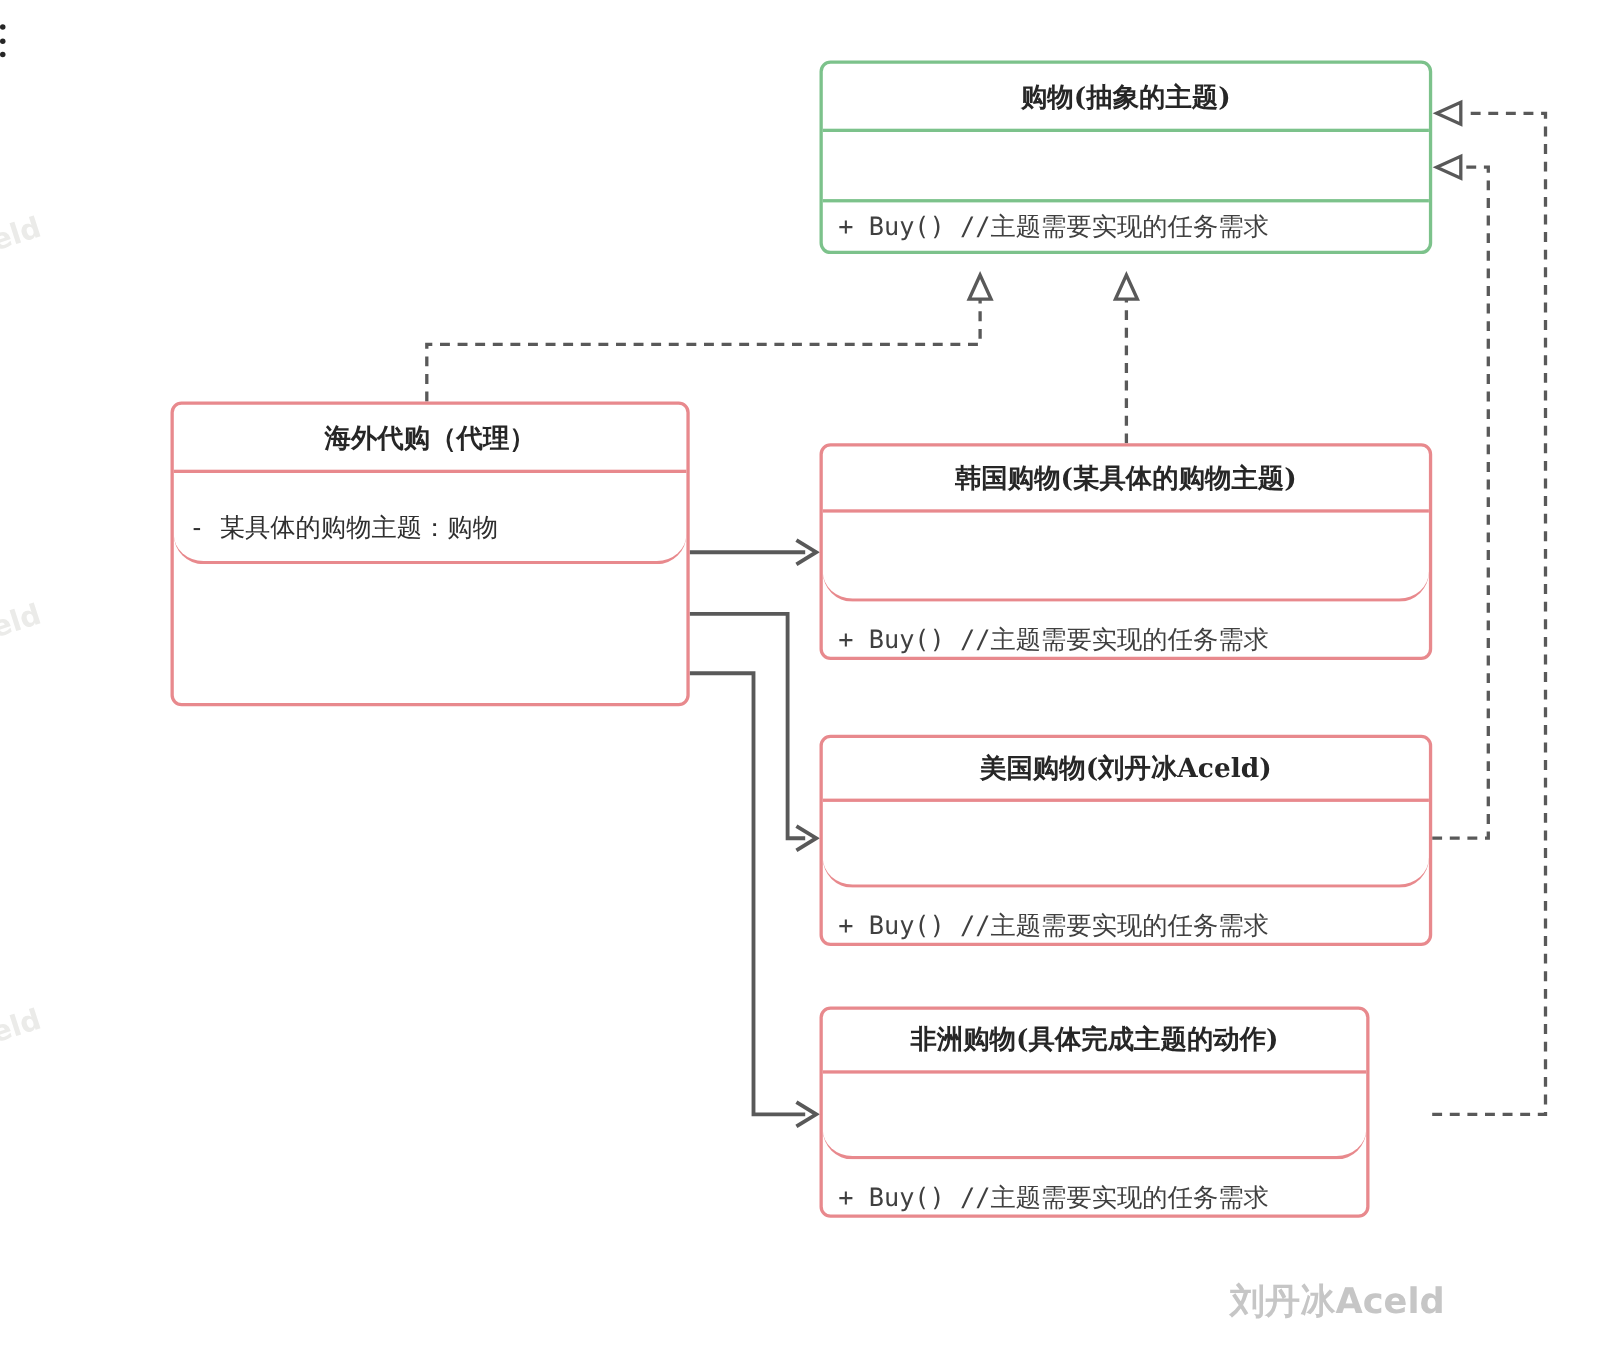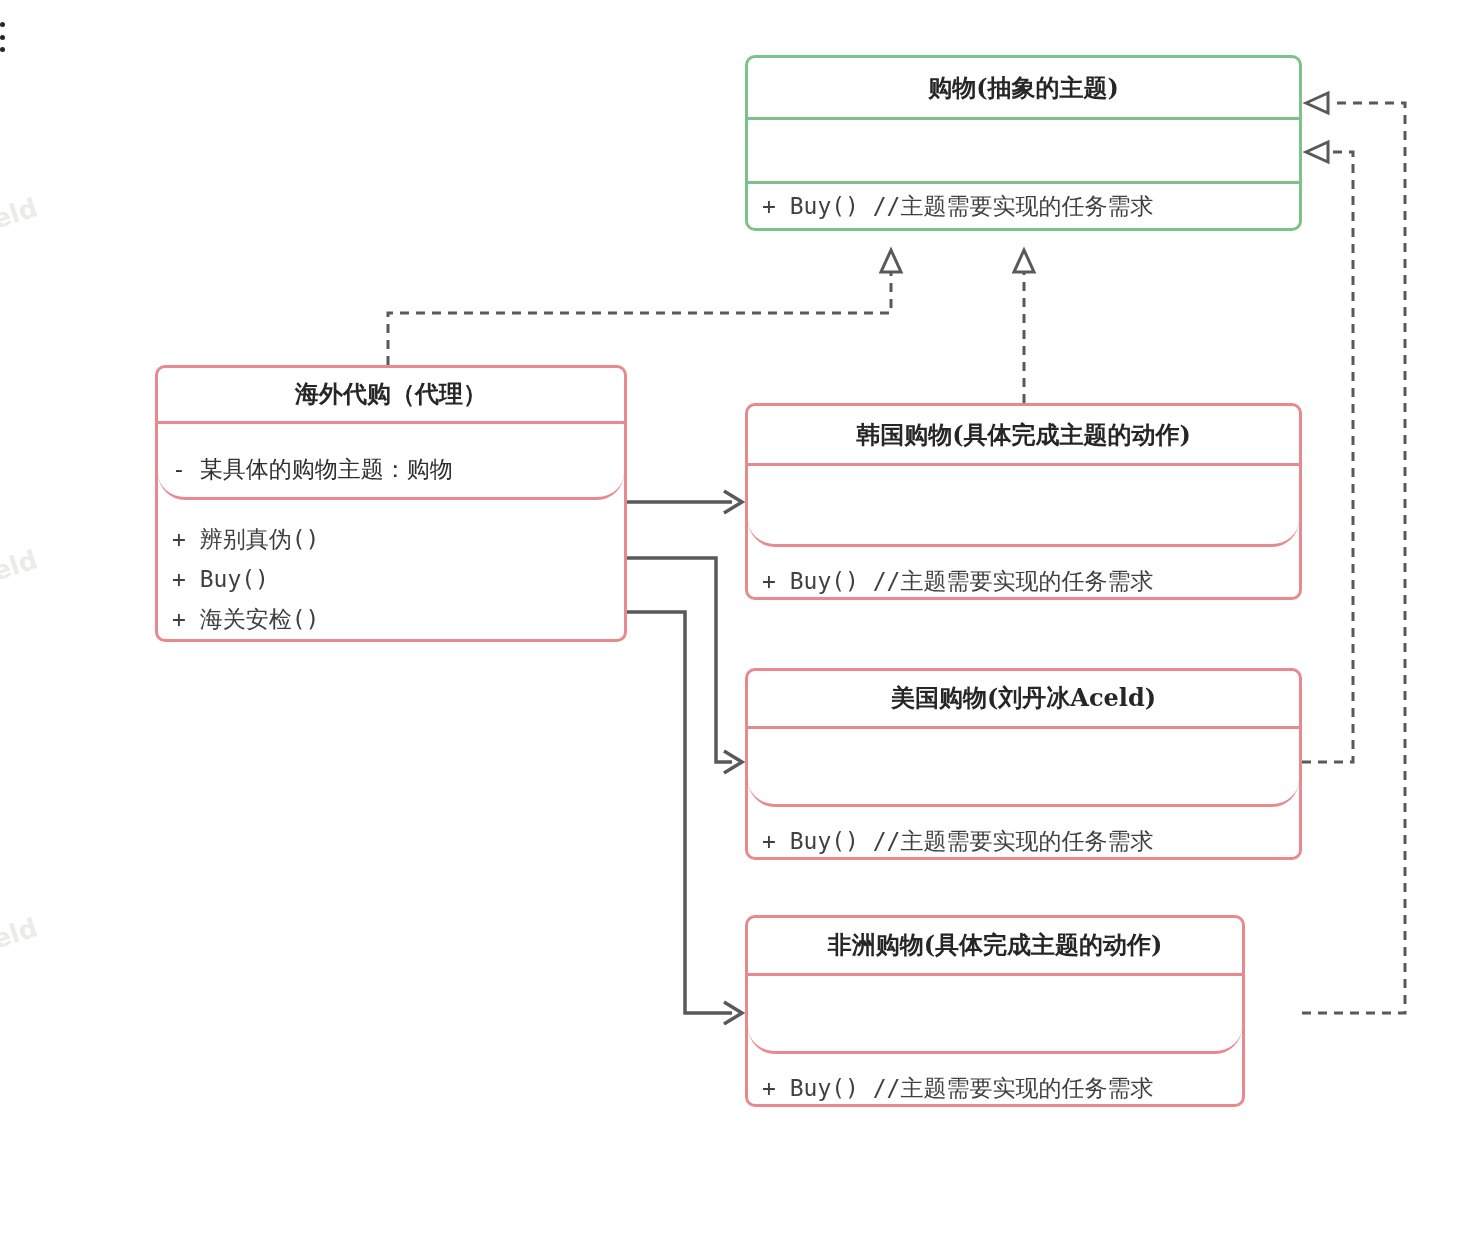--- a/index.html
+++ b/index.html
@@ -109,29 +109,24 @@
 
   <div class="uml-box green" style="left:745px; top:55px; width:557px; height:176px;">
     <div class="row row-title">购物(抽象的主题)</div>
     <div class="row row-mid"></div>
     <div class="row row-methods">+ Buy() //主题需要实现的任务需求</div>
   </div>
 
   <div class="uml-box pink" style="left:155px; top:365px; width:472px; height:277px;">
     <div class="row row-title">海外代购（代理）</div>
     <div class="row row-mid">- 某具体的购物主题：购物</div>
-    <div class="row row-methods multi">
-      <div>+ 辨别真伪()</div>
-      <div>+ Buy()</div>
-      <div>+ 海关安检()</div>
-    </div>
   </div>
 
   <div class="uml-box pink" style="left:745px; top:403px; width:557px; height:197px;">
-    <div class="row row-title">韩国购物(具体完成主题的动作)</div>
+    <div class="row row-title">韩国购物(某具体的购物主题)</div>
     <div class="row row-mid"></div>
     <div class="row row-methods">+ Buy() //主题需要实现的任务需求</div>
   </div>
 
   <div class="uml-box pink" style="left:745px; top:668px; width:557px; height:192px;">
     <div class="row row-title">美国购物(刘丹冰Aceld)</div>
     <div class="row row-mid"></div>
     <div class="row row-methods">+ Buy() //主题需要实现的任务需求</div>
   </div>
 
@@ -144,14 +139,15 @@
   <div class="drag-handle">
     <i></i>
       <i></i>
       <i></i>
   </div>
 
   <div class="edge-wm w1">eld</div>
   <div class="edge-wm w2">eld</div>
   <div class="edge-wm w3">eld</div>
 
+  <div class="author-watermark">刘丹冰Aceld</div>
 
 </div>
 
 </body></html>

